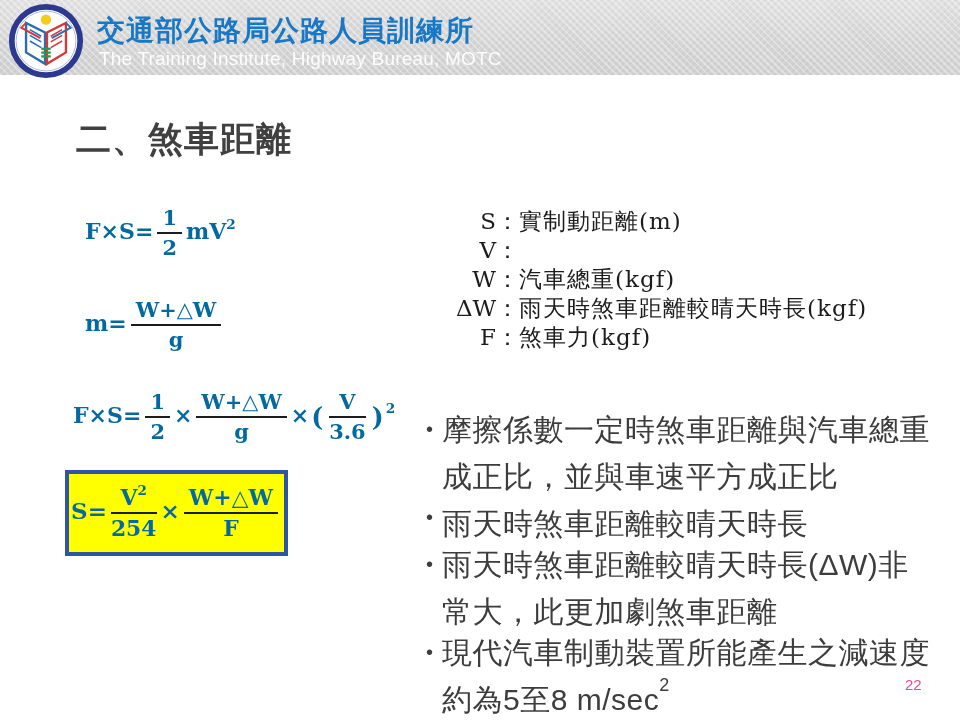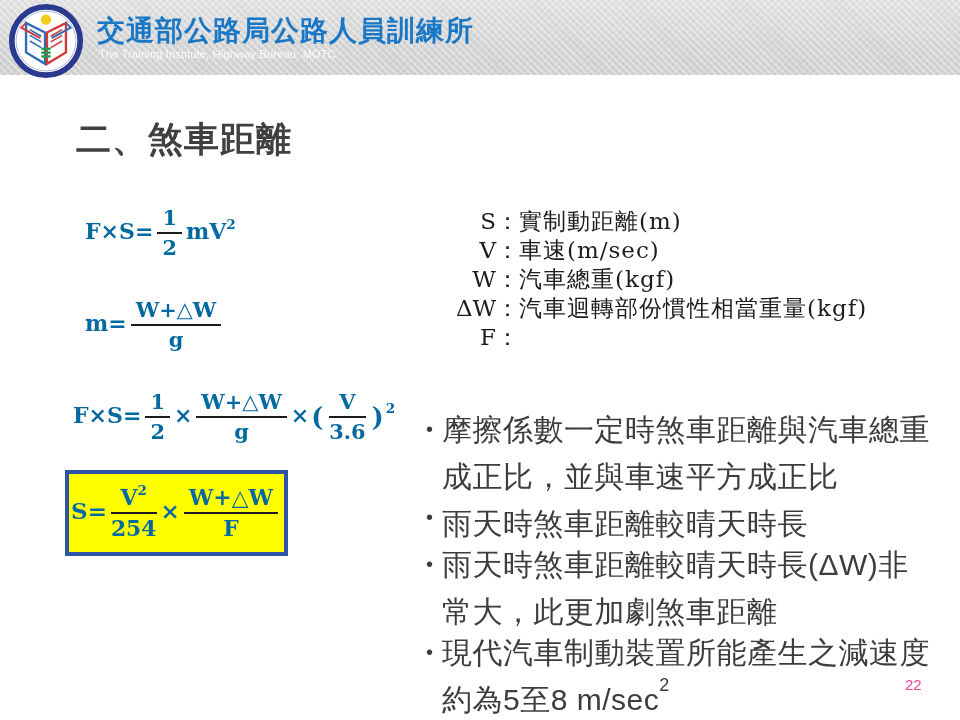--- a/index.html
+++ b/index.html
@@ -8,21 +8,21 @@
 
   
   .band{position:absolute;left:0;top:0;width:960px;height:75px;
         background:
           repeating-linear-gradient(45deg, rgba(255,255,255,.35) 0 2px, rgba(255,255,255,0) 2px 5px),
           repeating-linear-gradient(-45deg, rgba(0,0,0,.03) 0 2px, rgba(0,0,0,0) 2px 5px),
           linear-gradient(180deg,#e2e2e2 0%,#d6d6d6 60%,#d2d2d2 100%);}
   .logo{position:absolute;left:8px;top:3px;width:76px;height:76px;}
   .htitle{position:absolute;left:97px;top:12px;font-size:28px;font-weight:700;
           color:#1878c6;letter-spacing:1px;white-space:nowrap;}
-  .hsub{position:absolute;left:99px;top:48px;font-size:11px;color:#fcfcfc;
+  .hsub{position:absolute;left:99px;top:48px;font-size:19px;color:#fcfcfc;
         letter-spacing:.2px;white-space:nowrap;}
 
   
   .stitle{position:absolute;left:76px;top:116px;font-size:35px;font-weight:700;
           color:#404040;letter-spacing:1px;margin:0;}
 
   
   .frm{position:absolute;font-family:"DejaVu Serif","Liberation Serif",serif;
        color:#0369a1;font-size:22px;white-space:nowrap;font-weight:bold;}
   .frac{display:inline-block;vertical-align:middle;text-align:center;
@@ -109,35 +109,35 @@
 
   <div class="legend">
     <div class="lrow">
       <span class="lsym">S</span>
         <span class="lsep">：</span>
         <span class="ldesc">實制動距離(m)</span>
     </div>
     <div class="lrow">
       <span class="lsym">V</span>
         <span class="lsep">：</span>
-        <span class="ldesc">車速(m/sec)</span>
     </div>
     <div class="lrow">
       <span class="lsym">W</span>
         <span class="lsep">：</span>
         <span class="ldesc">汽車總重(kgf)</span>
     </div>
     <div class="lrow">
       <span class="lsym">ΔW</span>
         <span class="lsep">：</span>
-        <span class="ldesc">汽車迴轉部份慣性相當重量(kgf)</span>
+        <span class="ldesc">雨天時煞車距離較晴天時長(kgf)</span>
     </div>
     <div class="lrow">
       <span class="lsym">F</span>
         <span class="lsep">：</span>
+        <span class="ldesc">煞車力(kgf)</span>
     </div>
   </div>
 
   <div class="bullets">
     <div class="blt">
       <span class="bmark">•</span>
       <span class="btext"><span>摩擦係數一定時煞車距離與汽車總重成正比，並與車速平方成正比</span><sup></sup></span>
     </div>
     <div class="blt">
       <span class="bmark">•</span>

